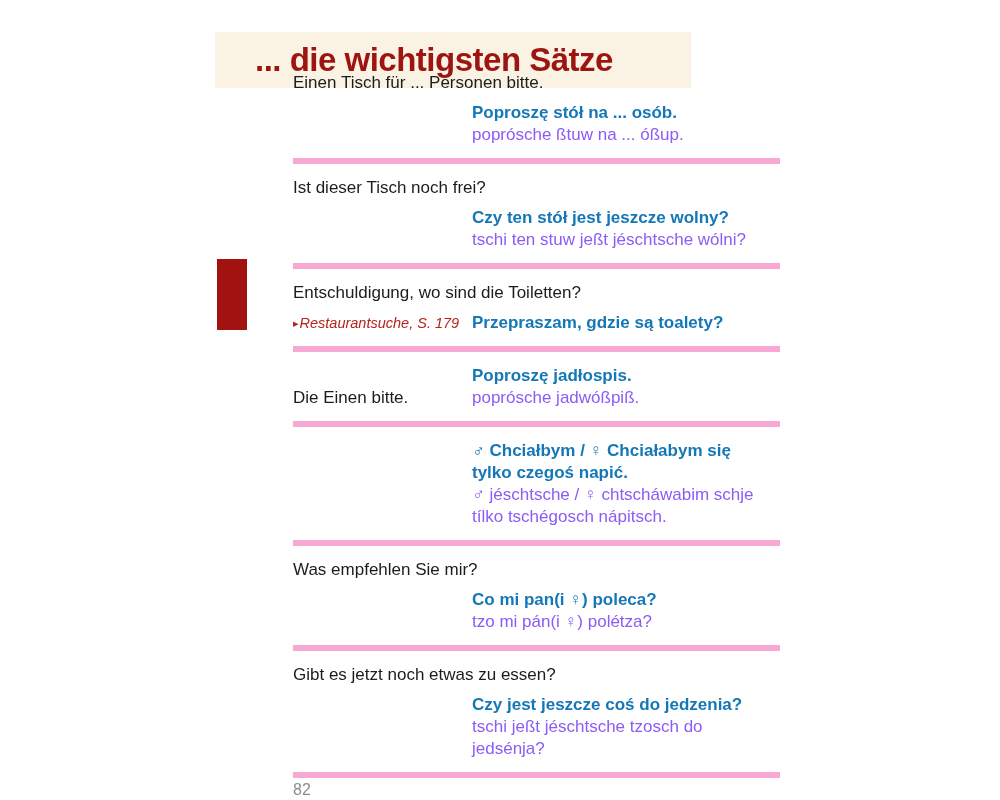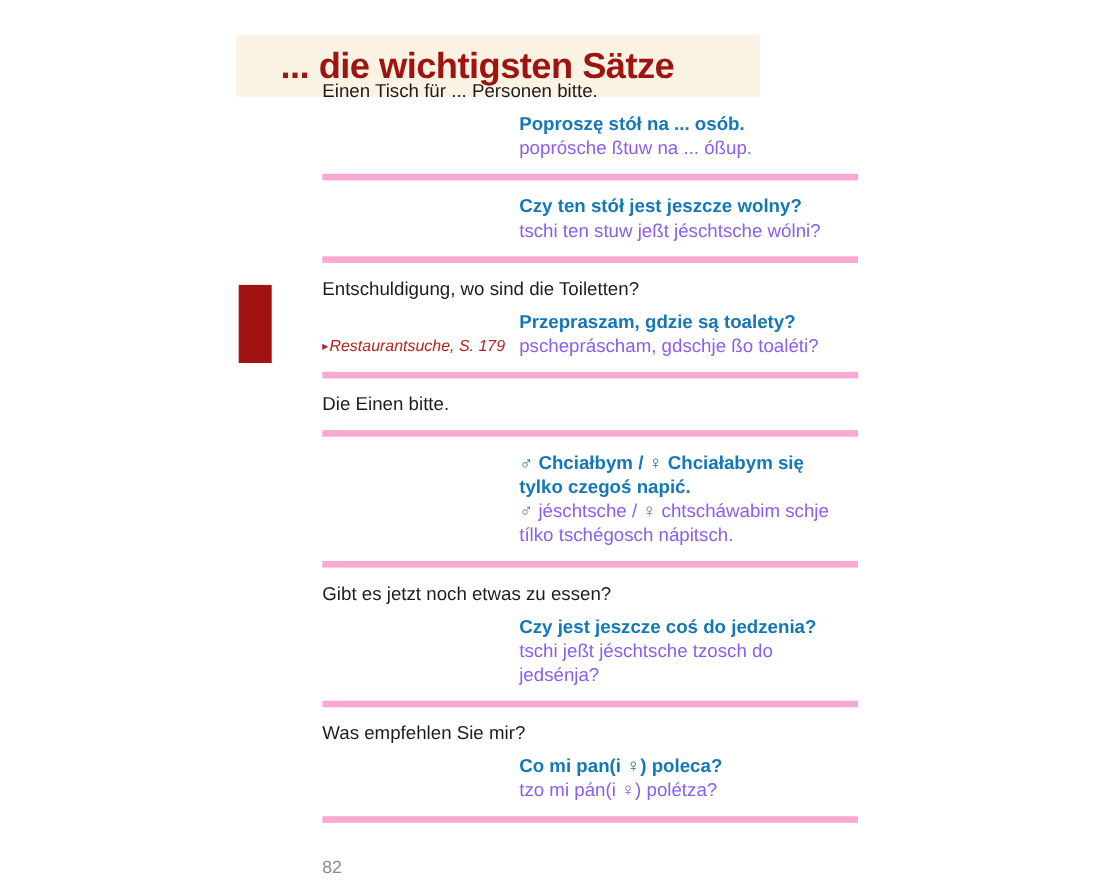--- a/index.html
+++ b/index.html
@@ -126,20 +126,21 @@
         
       </div>
       <div class="right-col">
         <div class="polish js-polish">Poproszę stół na ... osób.</div>
         <div class="phonetic js-phonetic">poprósche ßtuw na ... óßup.</div>
       </div>
     </div>
   </div>
 
   <div class="block">
+    <div class="german js-german">Ist dieser Tisch noch frei?</div>
     <div class="pair">
       <div class="left-col">
         
         
       </div>
       <div class="right-col">
         <div class="polish js-polish">Czy ten stół jest jeszcze wolny?</div>
         <div class="phonetic js-phonetic">tschi ten stuw jeßt jéschtsche wólni?</div>
       </div>
     </div>
@@ -149,74 +150,77 @@
     <div class="german js-german">Entschuldigung, wo sind die Toiletten?</div>
     <div class="pair">
       <div class="left-col">
 
         <div class="side-note js-side-note">
           <span class="ref-arrow js-ref-arrow">▸</span><span class="js-ref-text">Restaurantsuche, S. 179</span>
         </div>
       </div>
       <div class="right-col">
         <div class="polish js-polish">Przepraszam, gdzie są toalety?</div>
-        <div class="phonetic js-phonetic">pschepráscham, gdschje ßo toaléti?</div>
       </div>
     </div>
   </div>
 
   <div class="block">
 
     <div class="pair">
       <div class="left-col">
         <div class="german german-inline js-german-inline">Die Einen bitte.</div>
 
+      </div>
+      <div class="right-col">
+        <div class="polish js-polish">Poproszę jadłospis.</div>
+        <div class="phonetic js-phonetic">poprósche jadwóßpiß.</div>
       </div>
     </div>
   </div>
 
   <div class="block">
     <div class="pair">
       <div class="left-col">
         
         
       </div>
       <div class="right-col">
         <div class="polish js-polish">♂ Chciałbym / ♀ Chciałabym się
 tylko czegoś napić.</div>
         <div class="phonetic js-phonetic">♂ jéschtsche / ♀ chtscháwabim schje
 tílko tschégosch nápitsch.</div>
       </div>
     </div>
   </div>
 
   <div class="block">
+    <div class="german js-german">Was empfehlen Sie mir?</div>
+    <div class="pair">
+      <div class="left-col">
+        
+        
+      </div>
+      <div class="right-col">
+        <div class="polish js-polish">Co mi pan(i ♀) poleca?</div>
+        <div class="phonetic js-phonetic">tzo mi pán(i ♀) polétza?</div>
+      </div>
+    </div>
+  </div>
+
+  <div class="block">
     <div class="german js-german">Gibt es jetzt noch etwas zu essen?</div>
     <div class="pair">
       <div class="left-col">
         
         
       </div>
       <div class="right-col">
         <div class="polish js-polish">Czy jest jeszcze coś do jedzenia?</div>
         <div class="phonetic js-phonetic">tschi jeßt jéschtsche tzosch do jedsénja?</div>
-      </div>
-    </div>
-  </div>
-
-  <div class="block">
-    <div class="german js-german">Was empfehlen Sie mir?</div>
-    <div class="pair">
-      <div class="left-col">
-        
-        
-      </div>
-      <div class="right-col">
-        <div class="polish js-polish">Co mi pan(i ♀) poleca?</div>
-        <div class="phonetic js-phonetic">tzo mi pán(i ♀) polétza?</div>
       </div>
     </div>
   </div>
 
   <div class="block no-divider">
     
     
   </div>
 </div>
 

